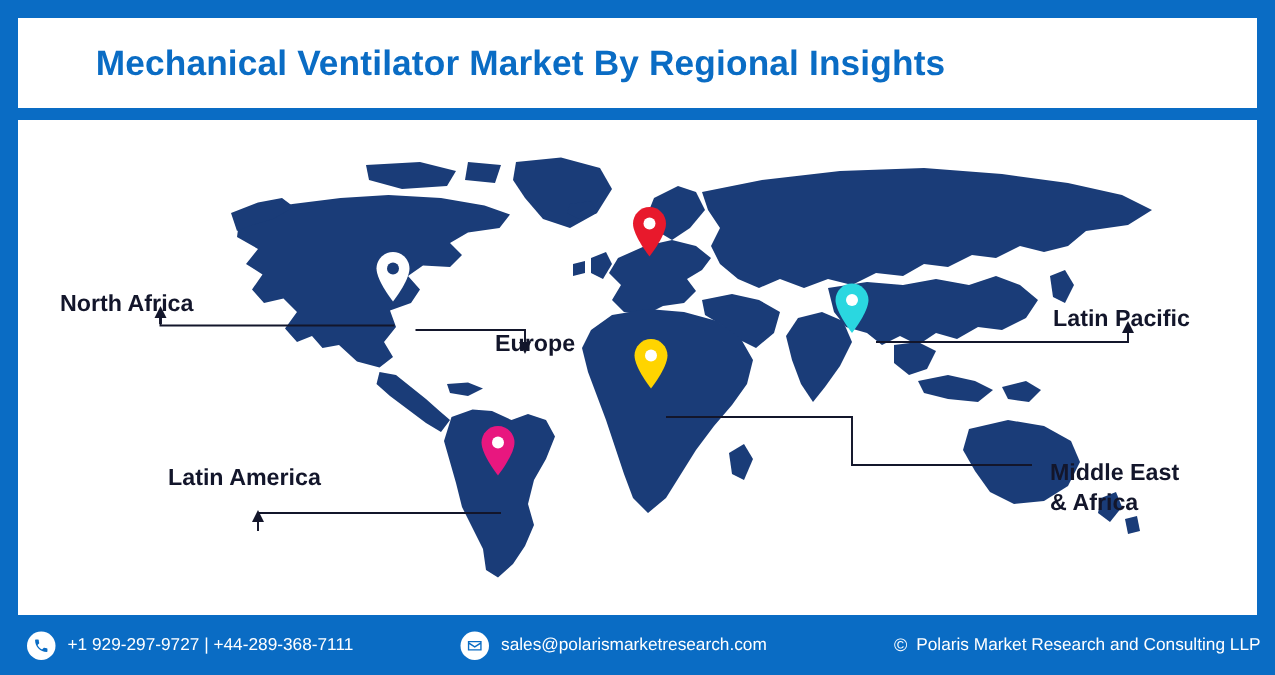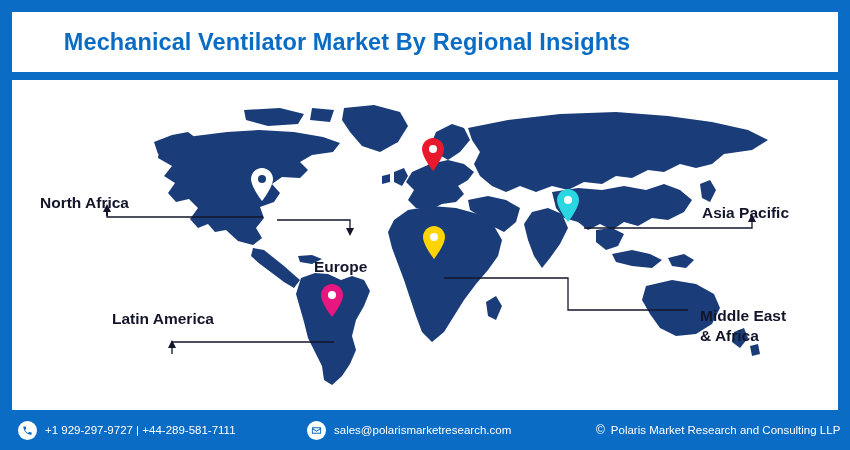--- a/index.html
+++ b/index.html
@@ -213,41 +213,41 @@
       </g>
 
       <g>
         <path d="M320 204 C314 204 309 209 309 215 C309 223 320 237 320 237 C320 237 331 223 331 215 C331 209 326 204 320 204 Z" fill="#e8177f"></path>
         <circle cx="320" cy="215" r="4" fill="#ffffff"></circle>
       </g>
     </svg>
 
     <div class="region-label" style="left:28px; top:113px;">North Africa</div>
 
-    <div class="region-label" style="left:302px; top:140px;margin-top:37px;">Europe</div>
-
-    <div class="region-label" style="left:690px; top:123px;">Asia Pacific</div>
+    <div class="region-label" style="left:318px; top:140px;">Europe</div>
+
+    <div class="region-label" style="left:690px; top:123px;">Latin Pacific</div>
 
     <div class="region-label two-line" style="left:688px; top:226px;">
       <div>Middle East</div>
       <div>&amp; Africa</div>
     </div>
 
     <div class="region-label" style="left:100px; top:229px;">Latin America</div>
   </div>
 
   <div id="footer">
 
     <div class="footer-item" id="footer-phone">
       <span class="footer-icon">
         <svg width="11" height="11" viewBox="0 0 24 24" fill="#0a6cc4">
           <path d="M6.6 10.8c1.4 2.8 3.8 5.2 6.6 6.6l2.2-2.2c.3-.3.7-.4 1-.2 1.2.4 2.4.6 3.6.6.6 0 1 .4 1 1V20c0 .6-.4 1-1 1C10.6 21 3 13.4 3 4c0-.6.4-1 1-1h3.4c.6 0 1 .4 1 1 0 1.3.2 2.5.6 3.6.1.4 0 .8-.2 1l-2.2 2.2z"></path>
         </svg>
       </span>
-      <span>+1 929-297-9727 | +44-289-581-7111</span>
+      <span>+1 929-297-9727 | +44-289-368-7111</span>
     </div>
 
     <div class="footer-item" id="footer-email">
       <span class="footer-icon">
         <svg width="11" height="11" viewBox="0 0 24 24" fill="#0a6cc4">
           <path d="M2 5h20v14H2V5zm2 2v.3l8 5.2 8-5.2V7H4zm16 10V9.7l-8 5.2-8-5.2V17h16z"></path>
         </svg>
       </span>
       <span>sales@polarismarketresearch.com</span>
     </div>

